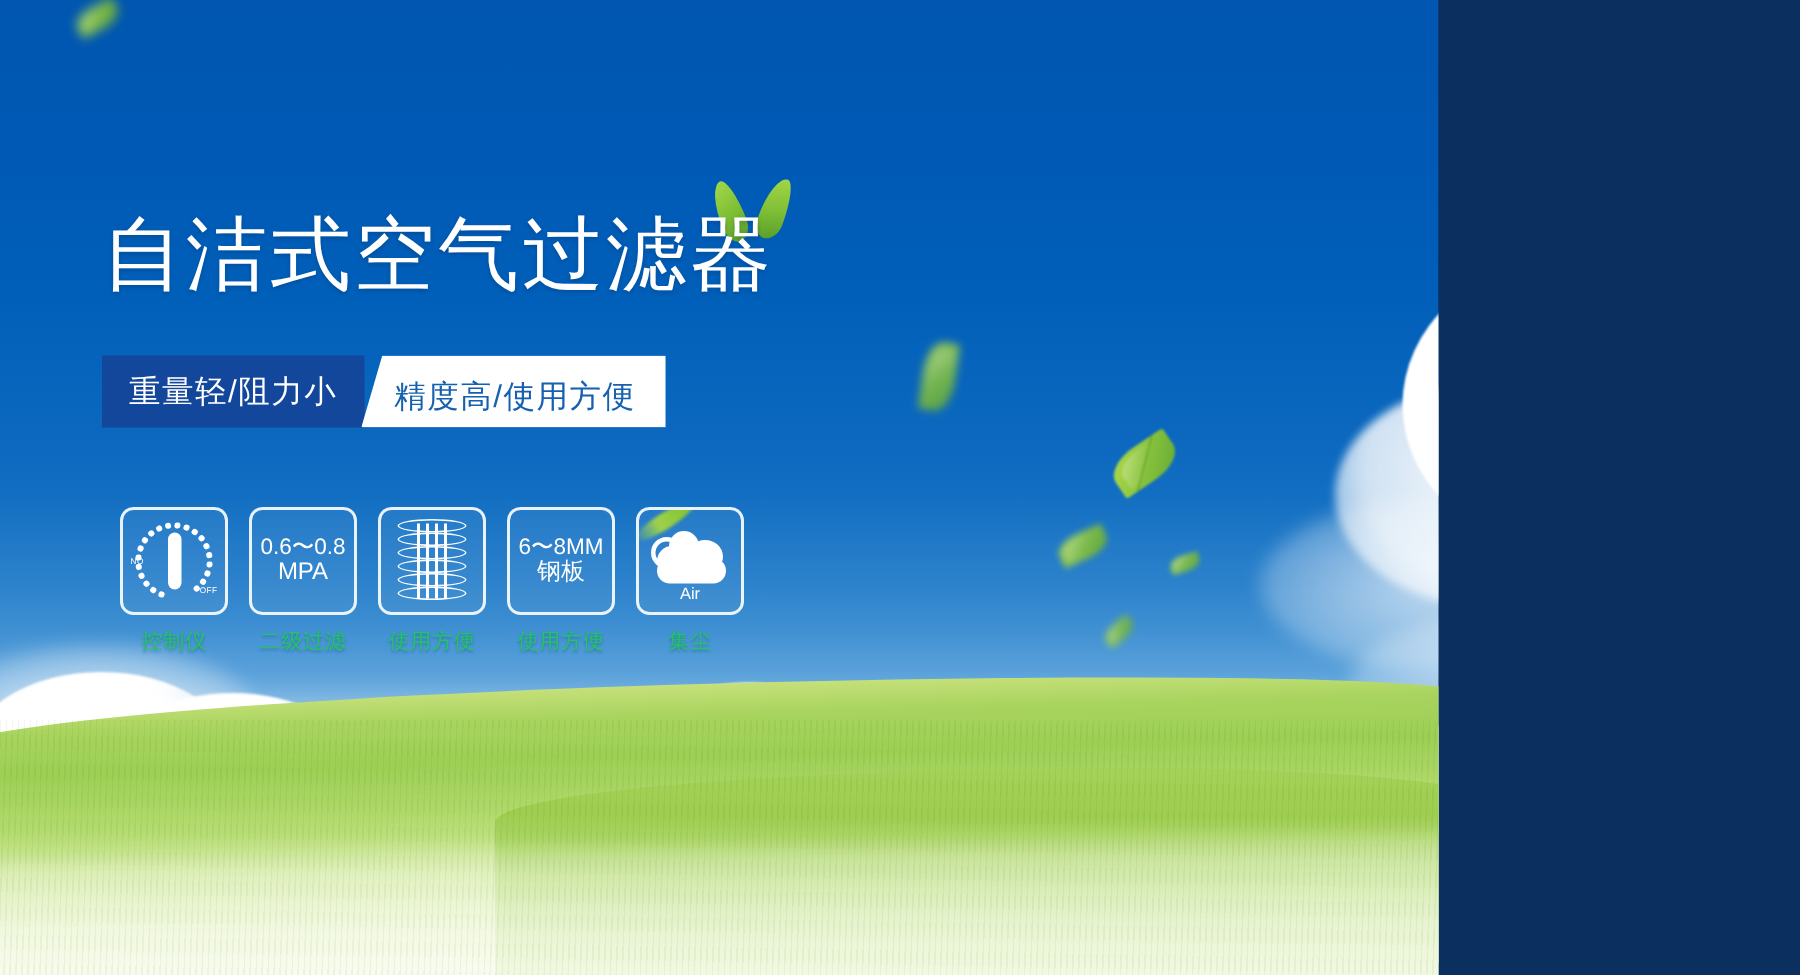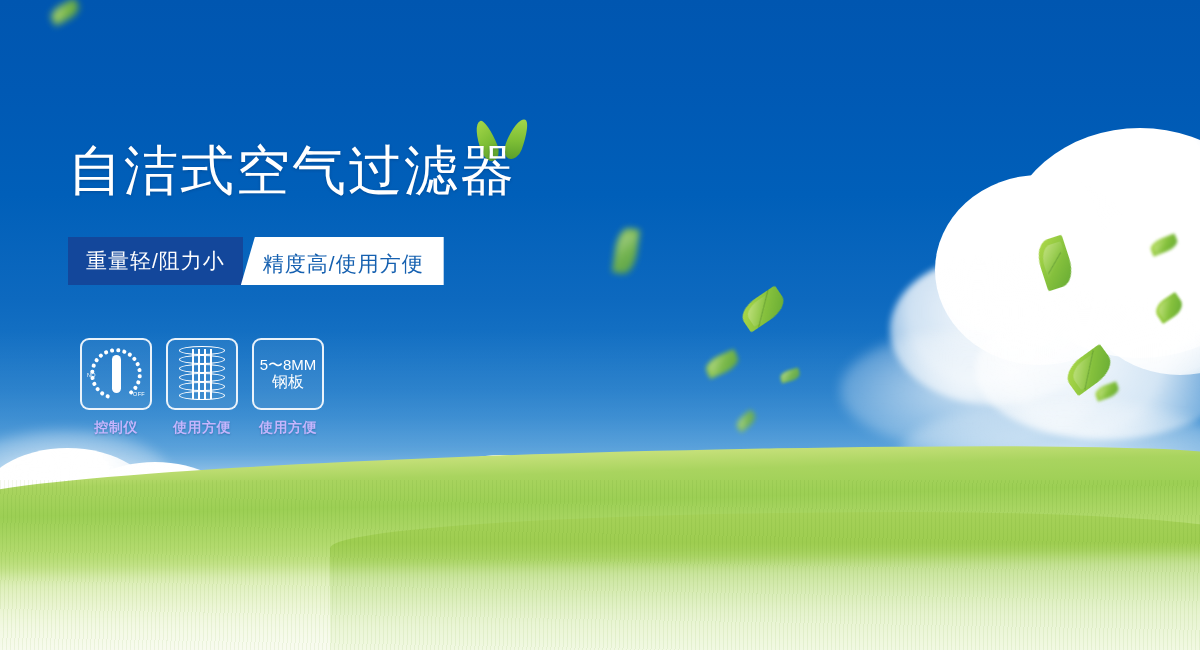--- a/index.html
+++ b/index.html
@@ -2,21 +2,21 @@
 <html><head>
 <meta charset="utf-8">
 <style>
   html, body {
     margin: 0;
     padding: 0;
     background: #0b2f5e;
   }
   .banner {
     position: relative;
-    width: 1200px;
+    width: 959px;
     height: 650px;
     overflow: hidden;
     font-family: "Liberation Sans", "DejaVu Sans", sans-serif;
     user-select: none;
   }
 
   
   .sky {
     position: absolute;
     inset: 0;
@@ -215,25 +215,24 @@
     flex-direction: column;
     align-items: center;
     justify-content: center;
     color: #ffffff;
     position: relative;
     overflow: hidden;
   }
   .feature .cap {
     margin-top: 9px;
     font-size: 14px;
-    color: #c4b5fd;
+    color: #22c55e;
     letter-spacing: .5px;
     white-space: nowrap;
     text-shadow: 0 1px 2px rgba(0,40,90,0.3);
-    font-weight: bold;
   }
   .feature .txt-l1 { font-size: 15px; line-height: 1.12; }
   .feature .txt-l2 { font-size: 16px; line-height: 1.12; }
 
   
   .gauge { position: relative; width: 60px; height: 58px; }
   .gauge .dot {
     position: absolute; width: 3.6px; height: 3.6px;
     background: #fff; border-radius: 50%;
     left: 50%; top: 50%;
@@ -398,20 +397,27 @@
           <div class="dot" style="transform:translate(-50%,-50%) rotate(125deg) translateY(-24px);"></div>
           <div class="dot" style="transform:translate(-50%,-50%) rotate(140deg) translateY(-24px);"></div>
           <div class="needle"></div>
           <span class="lbl no">NO</span>
           <span class="lbl off">OFF</span>
         </div>
       </div>
       <div class="cap">控制仪</div>
     </div>
 
+    <div class="feature">
+      <div class="box">
+        <div class="txt-l1">0.6〜0.8</div>
+        <div class="txt-l2">MPA</div>
+      </div>
+      <div class="cap">二级过滤</div>
+    </div>
 
     <div class="feature">
       <div class="box">
         <div class="coil">
           <div class="ring" style="top:0px;"></div>
           <div class="ring" style="top:9px;"></div>
           <div class="ring" style="top:18px;"></div>
           <div class="ring" style="top:27px;"></div>
           <div class="ring" style="top:36px;"></div>
           <div class="ring" style="top:45px;"></div>
@@ -419,21 +425,35 @@
           <div class="bar" style="left:19px;"></div>
           <div class="bar" style="left:25px;"></div>
           <div class="bar" style="left:31px;"></div>
         </div>
       </div>
       <div class="cap">使用方便</div>
     </div>
 
     <div class="feature">
       <div class="box">
-        <div class="txt-l1">5〜8MM</div>
+        <div class="txt-l1">6〜8MM</div>
         <div class="txt-l2">钢板</div>
       </div>
       <div class="cap">使用方便</div>
     </div>
 
+    <div class="feature">
+      <div class="box">
+        <div class="cloudicon">
+          <div class="streak"></div>
+          <div class="ring2"></div>
+          <div class="puff" style="left:14px; top:2px;  width:20px; height:20px;"></div>
+          <div class="puff" style="left:26px; top:8px;  width:24px; height:22px;"></div>
+          <div class="puff" style="left:6px;  top:12px; width:20px; height:20px;"></div>
+          <div class="bodybar"></div>
+          <div class="air">Air</div>
+        </div>
+      </div>
+      <div class="cap">集尘</div>
+    </div>
 
   </div>
 </div>
 
 </body></html>

